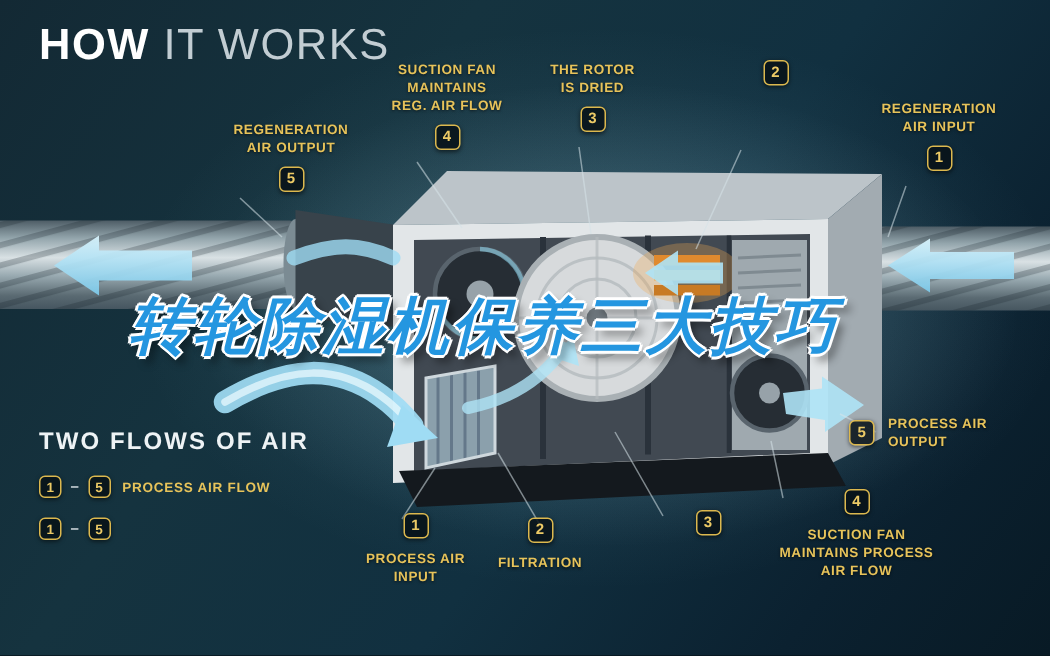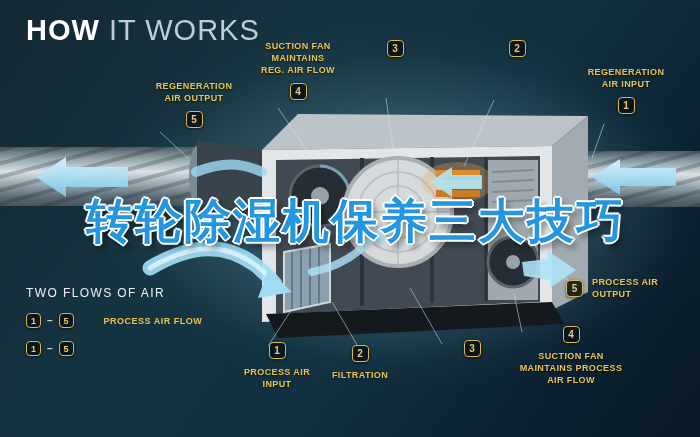--- a/index.html
+++ b/index.html
@@ -23,33 +23,33 @@
   }
   .callout.row .c-label{text-align:left;}
   .badge{
     box-sizing:border-box;min-width:17px;height:17px;border:1.5px solid #dcb84e;border-radius:4px;
     background:rgba(8,18,24,.88);color:#ecca66;font-size:10px;font-weight:bold;
     display:flex;align-items:center;justify-content:center;flex:0 0 auto;
     box-shadow:0 1px 3px rgba(0,0,0,.55);
   }
   .overlay-title{
     position:absolute;left:86px;top:190px;z-index:6;white-space:nowrap;
-    font-size:47px;font-weight:bold;letter-spacing:2px;
+    font-size:41px;font-weight:bold;font-style:italic;letter-spacing:2px;
     color:#2496e0;
     text-shadow:
       -2px 0 #fff,2px 0 #fff,0 -2px #fff,0 2px #fff,
       -1px -1px #fff,1px 1px #fff,-1px 1px #fff,1px -1px #fff,
       4px 5px 6px rgba(0,0,0,.45);
   }
   .legend{position:absolute;left:26px;top:286px;z-index:4;}
-  .legend-heading{color:#eef3f5;font-weight:normal;font-size:12px;letter-spacing:1.4px;}
+  .legend-heading{color:#eef3f5;font-weight:bold;font-size:16px;letter-spacing:1.4px;}
   .legend-row{display:flex;align-items:center;gap:6px;margin-top:13px;}
   .legend .badge{min-width:15px;height:15px;font-size:9px;}
   .legend-dash{color:#cfd8dc;font-size:10px;font-weight:bold;}
-  .legend-label{color:#e7c35a;font-size:9px;font-weight:bold;letter-spacing:.5px;margin-left:24px;text-transform:uppercase;}
+  .legend-label{color:#e7c35a;font-size:9px;font-weight:bold;letter-spacing:.5px;margin-left:2px;text-transform:uppercase;}
 </style>
 </head>
 <body>
 
 <div class="stage">
 
   <svg class="scene" viewBox="0 0 700 437" aria-hidden="true">
     <defs>
       <linearGradient id="metal" x1="0" y1="0" x2="0" y2="1">
         <stop offset="0" stop-color="#4e5d66"></stop>
@@ -187,20 +187,22 @@
   </div>
   <div class="callout" style="left:246px;top:40px;width:104px;">
     <div class="c-label">SUCTION FAN
 MAINTAINS
 REG. AIR FLOW</div>
     <div class="badge">
         <span>4</span>
       </div>
   </div>
   <div class="callout" style="left:350px;top:40px;width:90px;">
+    <div class="c-label">THE ROTOR
+IS DRIED</div>
     <div class="badge">
         <span>3</span>
       </div>
   </div>
   <div class="callout" style="left:458px;top:40px;width:118px;">
     <div class="badge">
         <span>2</span>
       </div>
   </div>
   <div class="callout" style="left:574px;top:66px;width:104px;">

